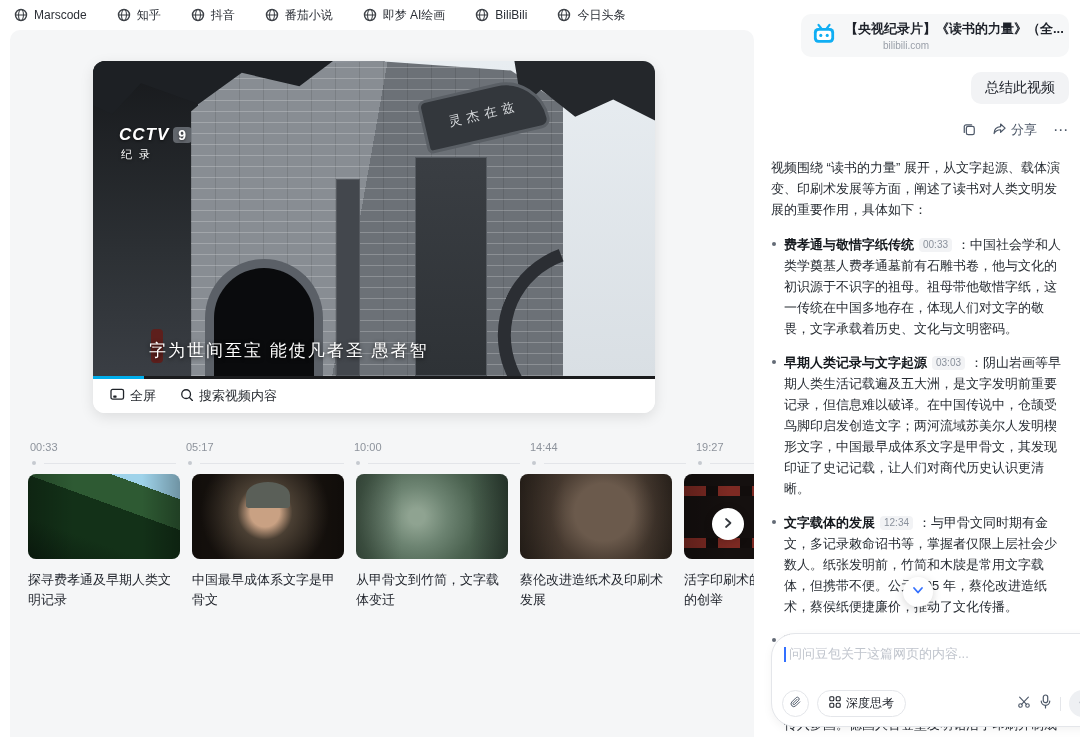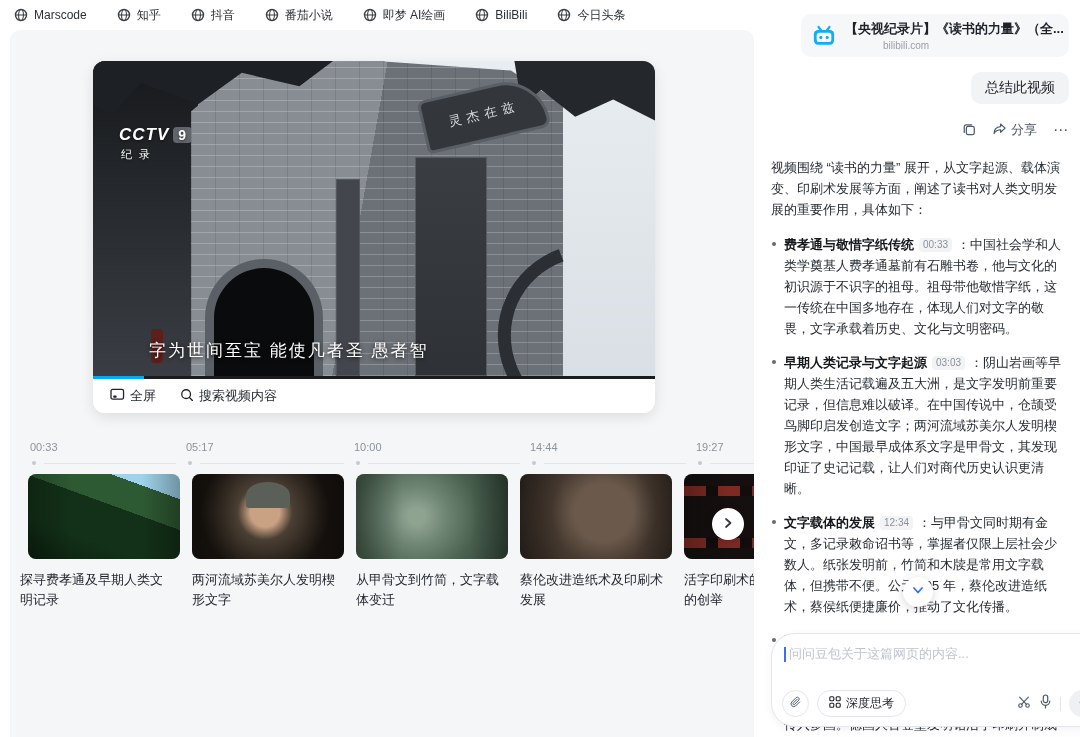--- a/index.html
+++ b/index.html
@@ -75,21 +75,21 @@
   .th3 { background:radial-gradient(circle at 40% 50%,#8fa391 0 8%,#6d8472 30%,#49604e 60%,#324538 100%); }
   .th4 { background:radial-gradient(circle at 55% 45%,#6b5a4c 0 30%,#473a30 55%,#2c241d 100%); }
   .th5 { background:linear-gradient(115deg,#15100f 0 55%,#241a18 100%); }
   .th5 .plate { position:absolute; width:150px; height:10px; background:repeating-linear-gradient(90deg,#7e2a23 0 22px,#120d0c 22px 34px); }
   .next-btn { position:absolute; left:702px; top:478px; width:32px; height:32px; border-radius:50%;
     background:#fff; box-shadow:0 2px 8px rgba(0,0,0,.18); display:flex; align-items:center; justify-content:center; cursor:pointer; }
 
   
   .sidebar { position:absolute; left:755px; top:0; width:325px; height:737px; background:#fff; }
   .chat-col { position:absolute; left:16px; top:14px; width:298px; display:flex; flex-direction:column; }
-  .source-card { align-self:flex-end; display:flex; align-items:flex-end; gap:8px; background:#f6f7f8;
+  .source-card { align-self:flex-end; display:flex; align-items:center; gap:8px; background:#f6f7f8;
     border-radius:10px; padding:6px 12px 6px 10px; max-width:268px; cursor:pointer; }
   .sc-title { font-size:13px; font-weight:bold; color:#1d2129; white-space:nowrap; }
   .sc-domain { font-size:10px; color:#9aa0aa; margin-top:2px;padding-left:38px; }
   .sum-chip { align-self:flex-end; margin-top:15px; background:#f2f3f5; border-radius:10px;
     padding:7px 14px; font-size:14px; color:#1d2129; cursor:pointer; }
   .actions { align-self:flex-end; margin-top:17px; display:flex; align-items:center; gap:16px;
     font-size:13px; color:#4e5969; }
   .action { display:flex; align-items:center; gap:4px; cursor:pointer; }
   .more-dots { font-size:15px; letter-spacing:1px; color:#4e5969; cursor:pointer; }
   .summary { margin-top:18px; font-size:13px; line-height:21px; color:#272c33; }
@@ -275,22 +275,22 @@
   <div class="thumb th2" style="left:182px">
       <span class="cap"></span>
     </div>
   <div class="thumb th3" style="left:346px"></div>
   <div class="thumb th4" style="left:510px"></div>
   <div class="thumb th5" style="left:674px">
     <span class="plate" style="top:12px"></span>
       <span class="plate" style="top:64px"></span>
   </div>
 
-  <div class="caption" style="left:10px">探寻费孝通及早期人类文明记录</div>
-  <div class="caption" style="left:182px">两河流域苏美尔人发明楔形文字</div>
+  <div class="caption" style="left:18px">探寻费孝通及早期人类文明记录</div>
+  <div class="caption" style="left:182px">中国最早成体系文字是甲骨文</div>
   <div class="caption" style="left:346px">从甲骨文到竹简，文字载体变迁</div>
   <div class="caption" style="left:510px">蔡伦改进造纸术及印刷术发展</div>
   <div class="caption" style="left:674px">活字印刷术的
 的创举</div>
 
   <div class="next-btn">
     <span><svg width="12" height="12" viewBox="0 0 12 12">
           <polyline points="4,2 8.5,6 4,10" fill="none" stroke="#33373d" stroke-width="1.7" stroke-linecap="round" stroke-linejoin="round"></polyline>
         </svg></span>
   </div>

